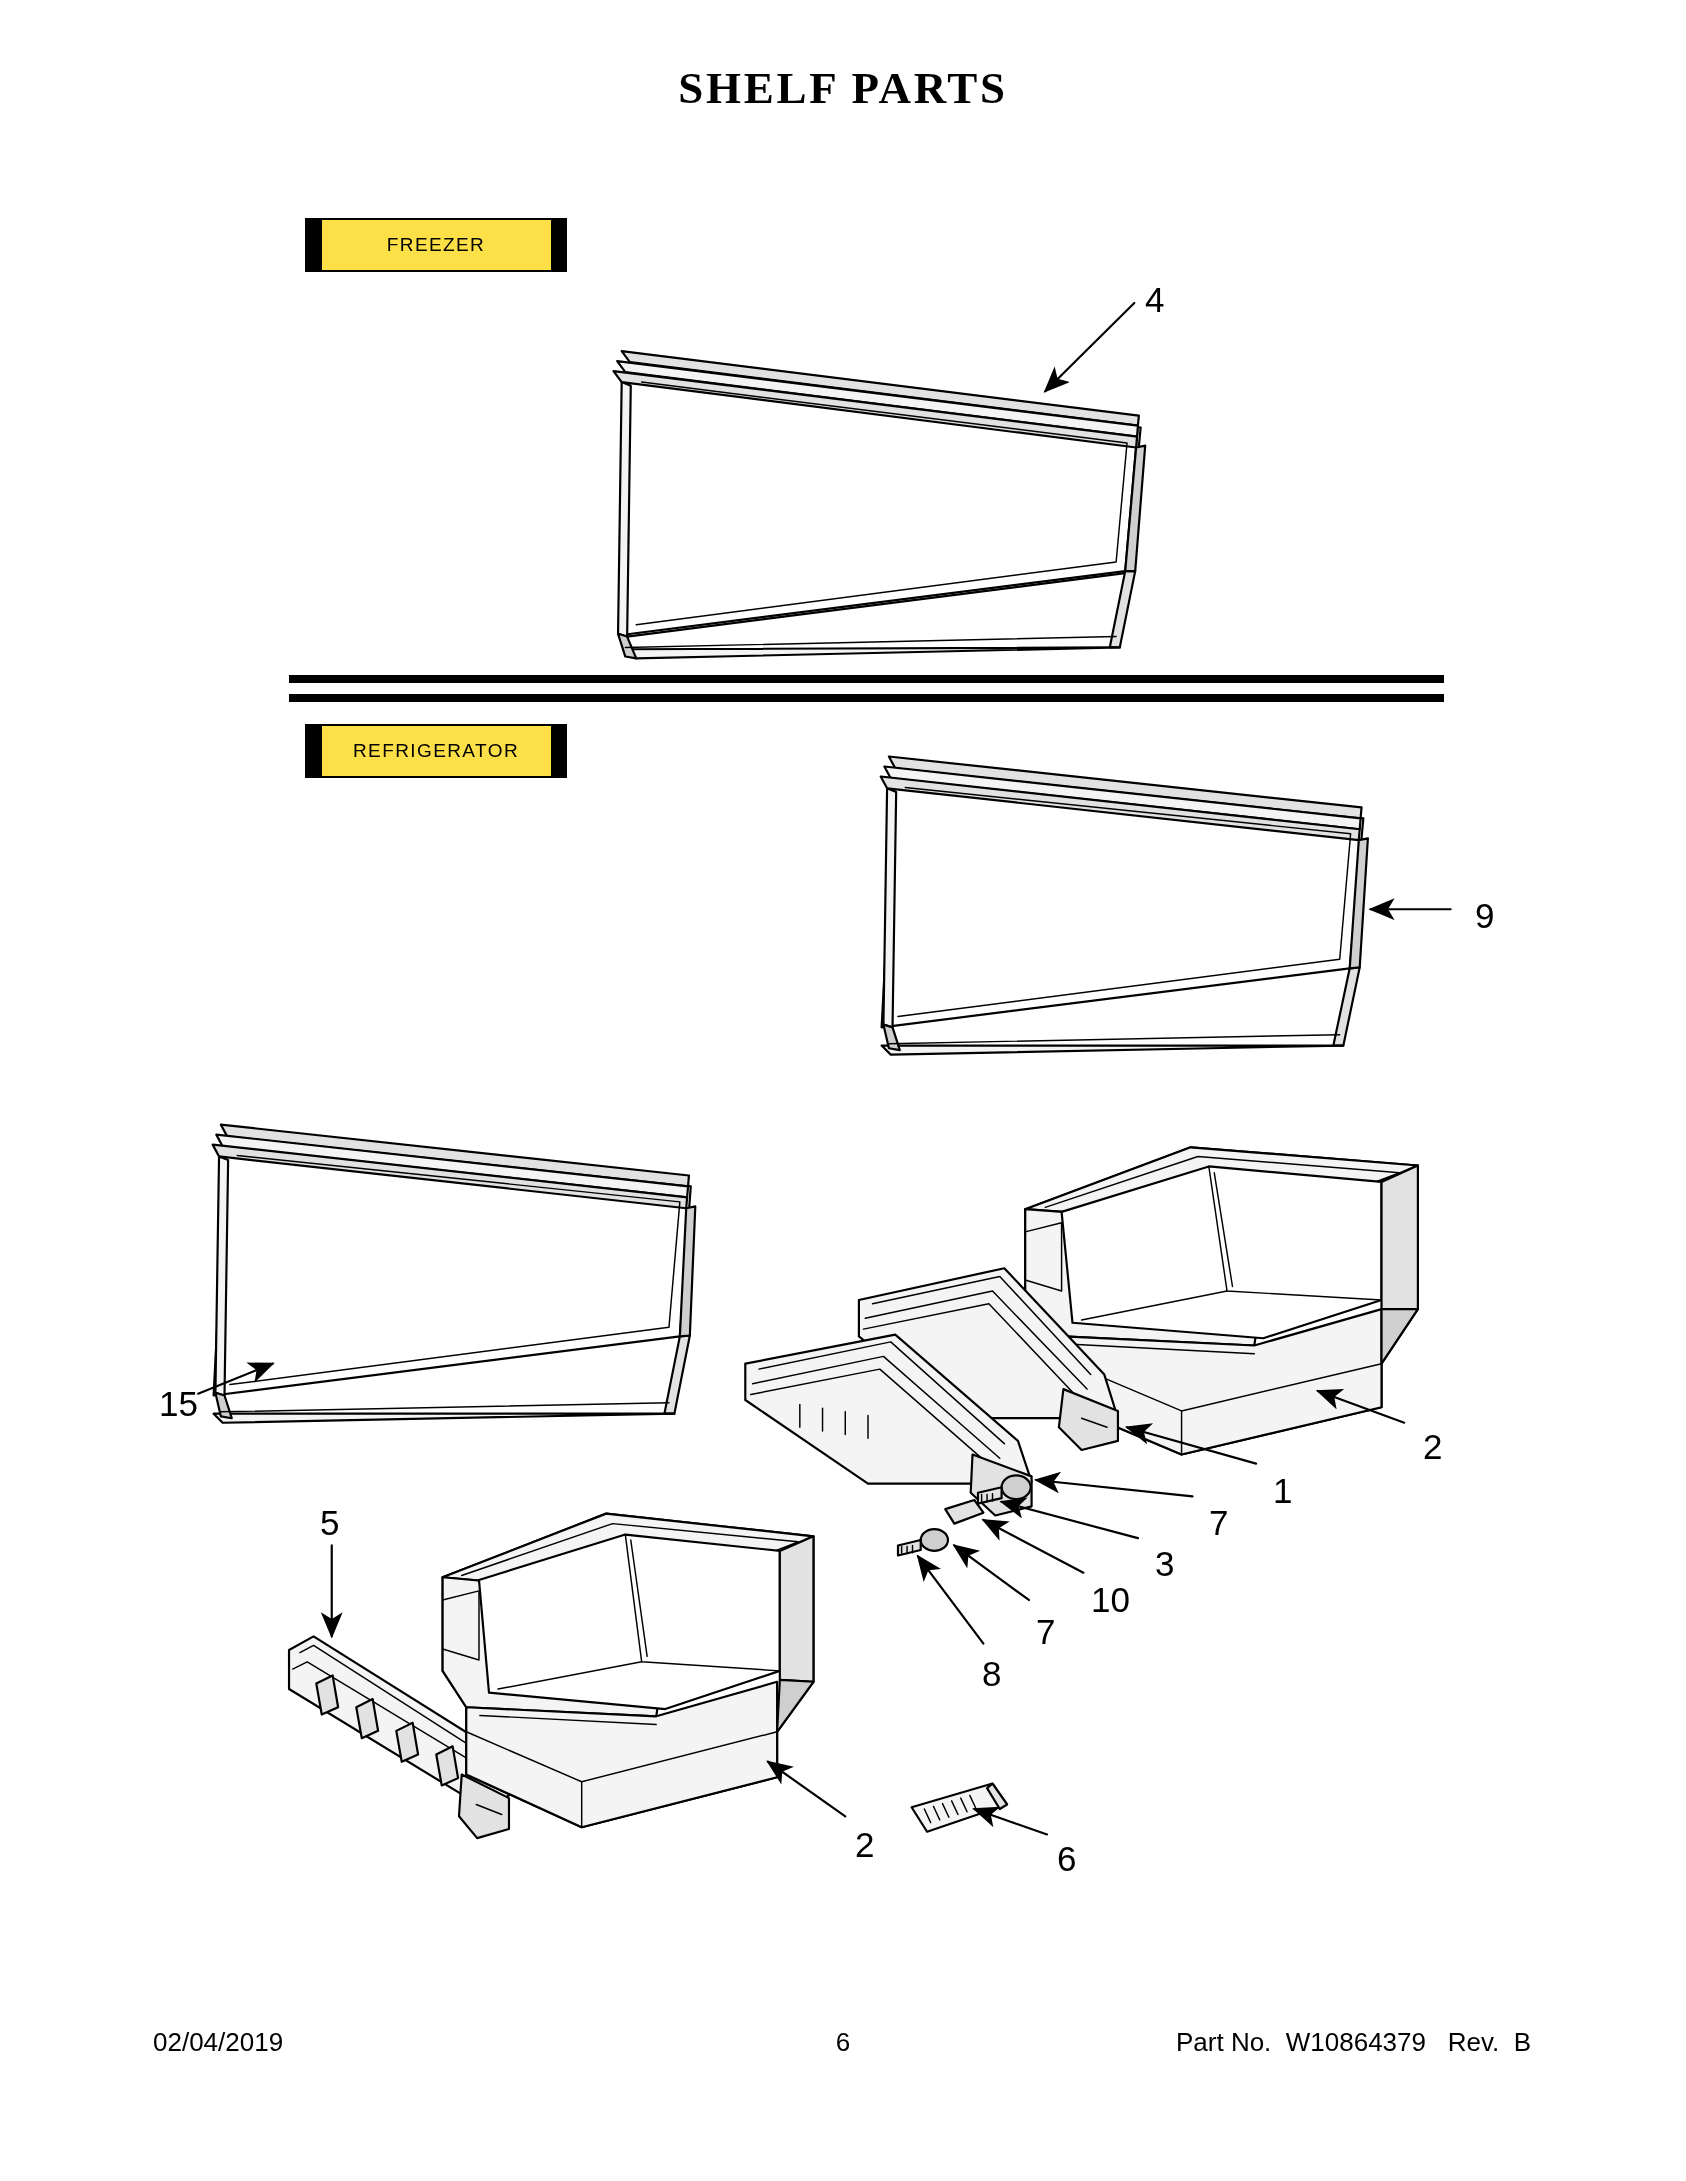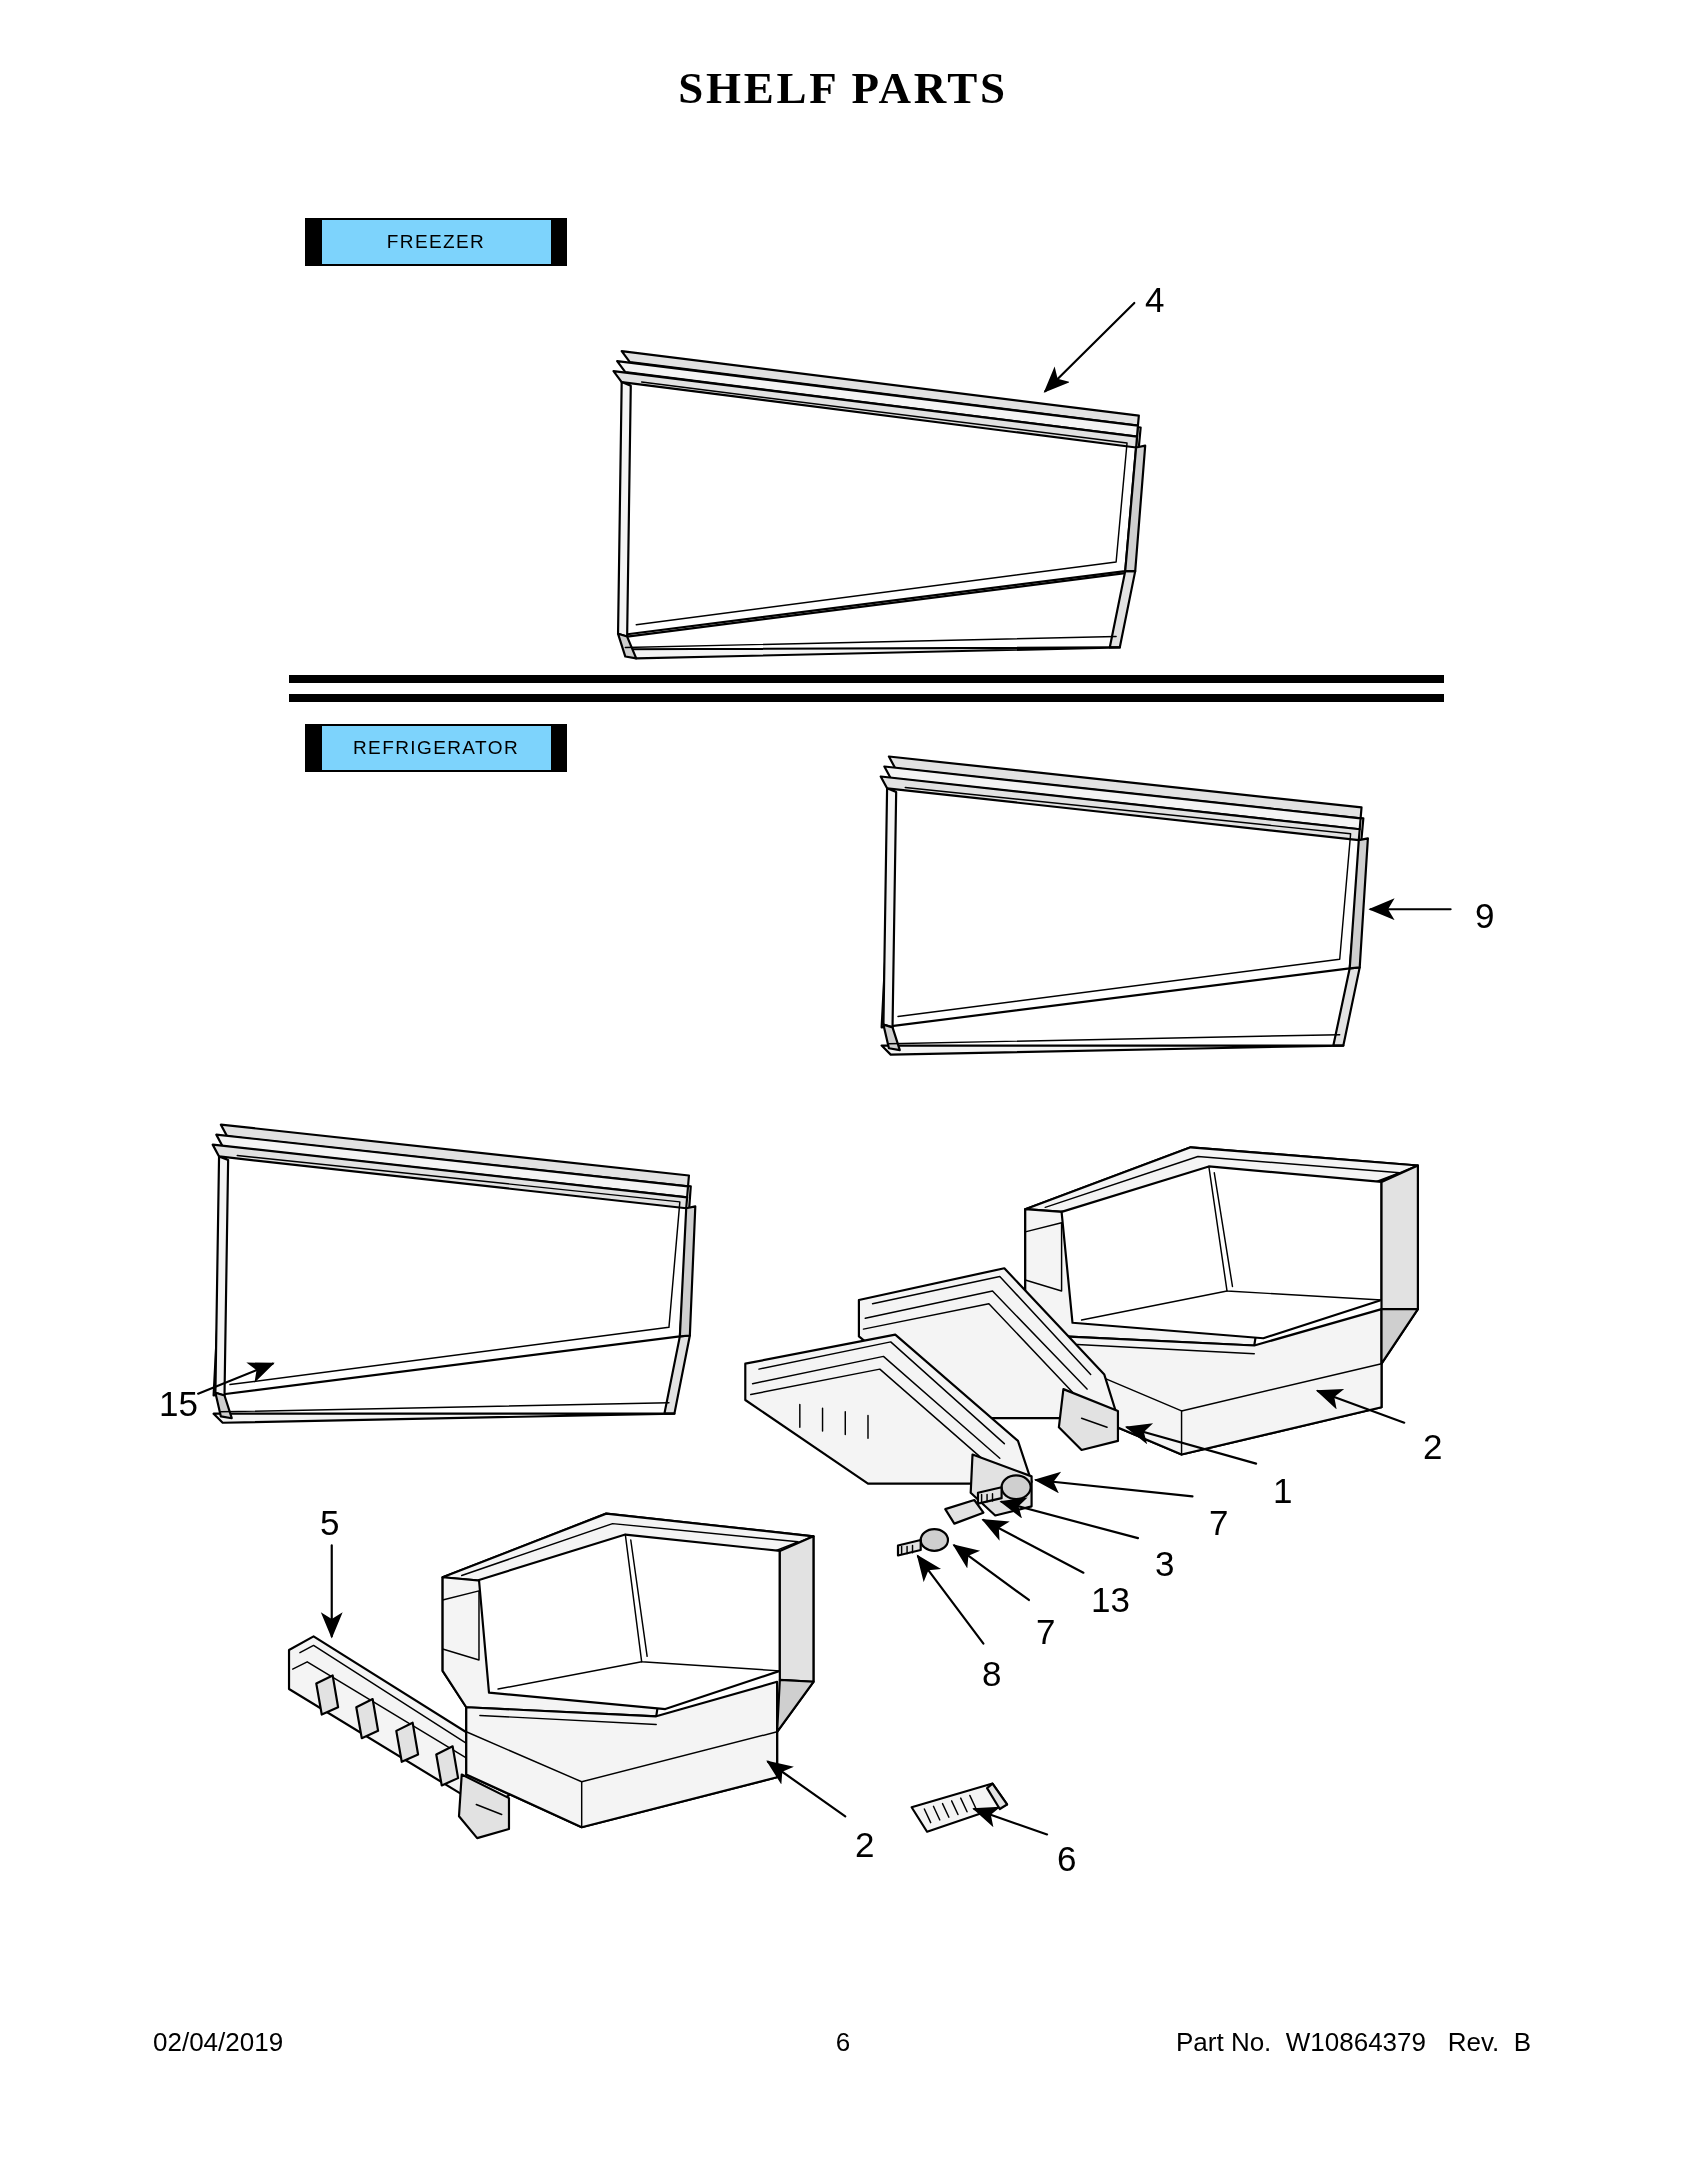--- a/index.html
+++ b/index.html
@@ -29,23 +29,23 @@
     font-size: 45px;
     font-weight: bold;
     letter-spacing: 2.7px;
     font-family: Liberation Serif, serif;
   }
 
   
   .section-plate {
     position: absolute;
     border: 2.7px solid #000;
-    background: #7dd3fc;
+    background: #fde047;
     box-sizing: border-box;
-    height: 48px;
+    height: 54px;
     display: flex;
     align-items: center;
     justify-content: center;
   }
   .section-plate .plate-inner {
     font-size: 19px;
     letter-spacing: 1.4px;
     font-weight: normal;
     padding: 0 9px;
     white-space: nowrap;
@@ -359,21 +359,21 @@
     </g>
   </svg>
 
   <div class="callout" style="left:1145px; top:282px;">4</div>
   <div class="callout" style="left:1475px; top:898px;">9</div>
   <div class="callout" style="left:159px;  top:1386px;">15</div>
   <div class="callout" style="left:1423px; top:1429px;">2</div>
   <div class="callout" style="left:1273px; top:1473px;">1</div>
   <div class="callout" style="left:1209px; top:1505px;">7</div>
   <div class="callout" style="left:1155px; top:1546px;">3</div>
-  <div class="callout" style="left:1091px; top:1582px;">13</div>
+  <div class="callout" style="left:1091px; top:1582px;">10</div>
   <div class="callout" style="left:1036px; top:1614px;">7</div>
   <div class="callout" style="left:982px; top:1656px;">8</div>
   <div class="callout" style="left:320px;  top:1505px;">5</div>
   <div class="callout" style="left:855px;  top:1827px;">2</div>
   <div class="callout" style="left:1057px; top:1841px;">6</div>
 
   <div id="footer">
     <span id="footer-date">02/04/2019</span>
     <span id="footer-page">6</span>
     <span id="footer-partno">Part No.  W10864379   Rev.  B</span>

